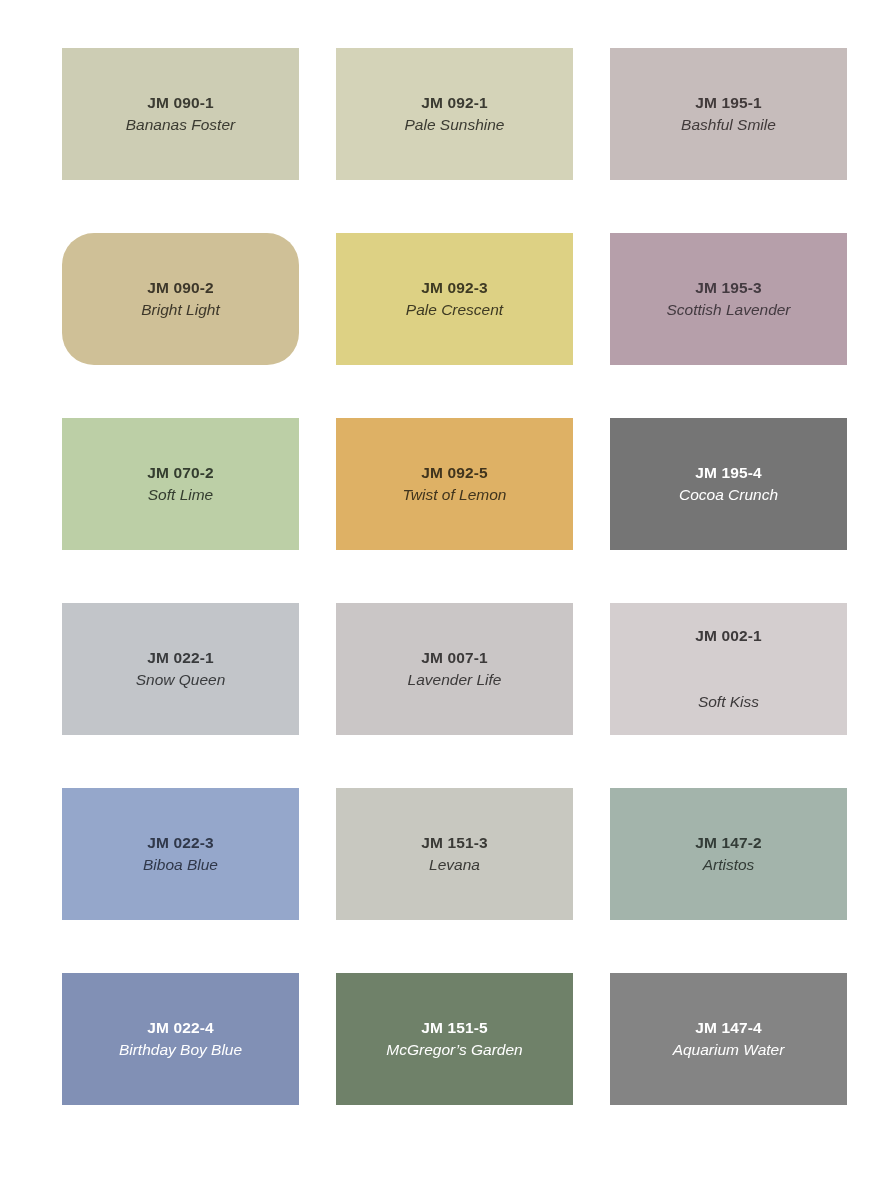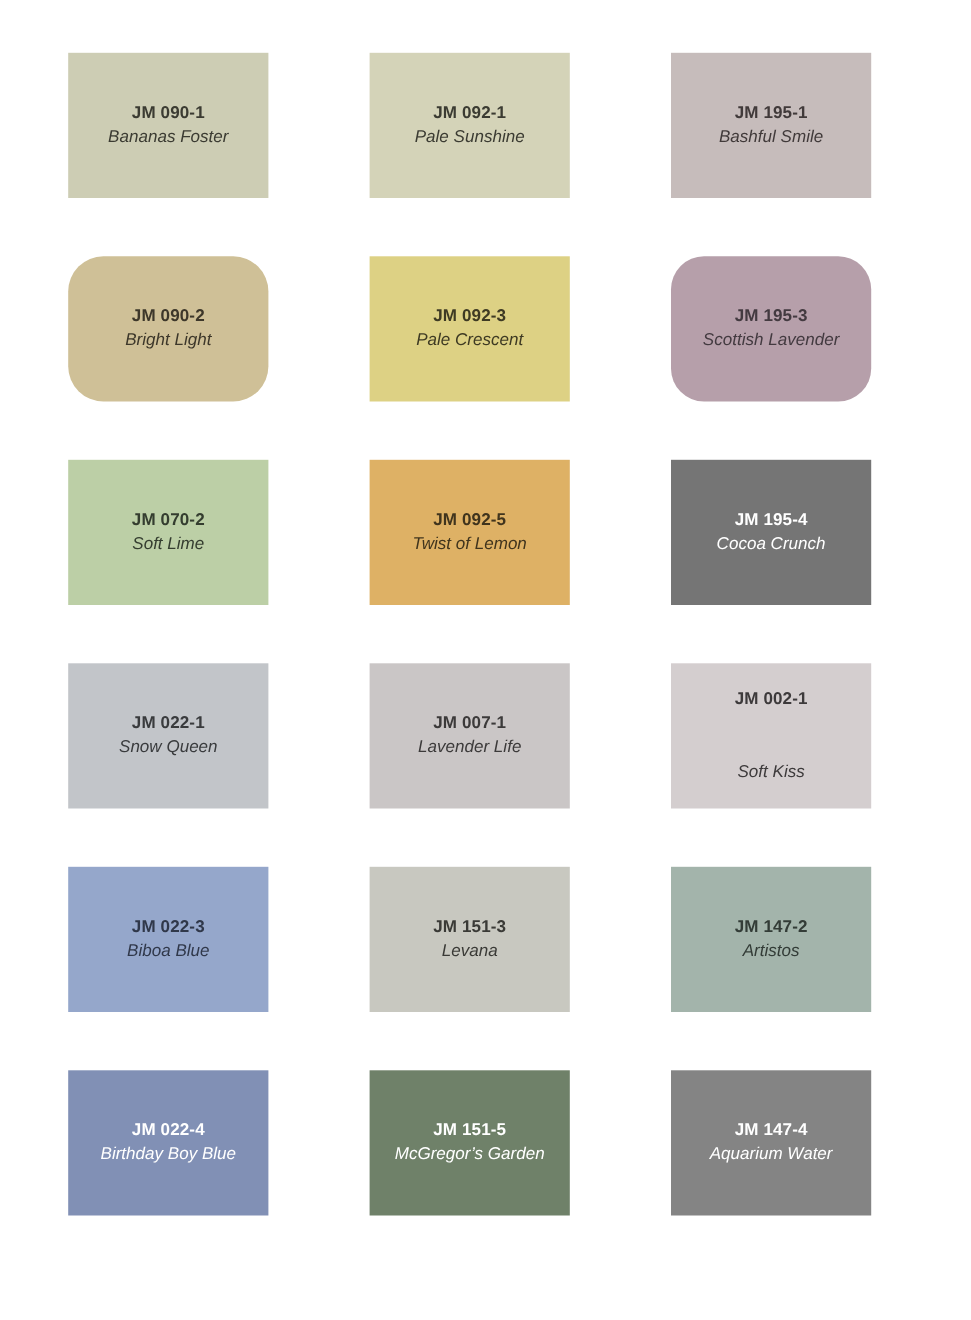--- a/index.html
+++ b/index.html
@@ -26,21 +26,21 @@
   #swatch-grid {
     display: grid;
     grid-template-columns: 211px 211px 211px;
     grid-template-rows: repeat(6, 132px);
     column-gap: 63px;
     row-gap: 53px;
   }
 
   .swatch {
     position: relative;
-    width: 182px;
+    width: 237px;
     height: 132px;
     display: flex;
     flex-direction: column;
     align-items: center;
     justify-content: center;
     box-sizing: border-box;
     overflow: hidden;
   }
 
   .swatch-code {
@@ -79,21 +79,21 @@
         <div class="swatch-name">Bashful Smile</div>
       </div>
       <div class="swatch" style="background-color: rgb(207, 192, 151); color: rgb(61, 55, 42); border-radius: 32px;">
         <div class="swatch-code">JM 090-2</div>
         <div class="swatch-name">Bright Light</div>
       </div>
       <div class="swatch" style="background-color: rgb(221, 209, 132); color: rgb(62, 58, 35);">
         <div class="swatch-code">JM 092-3</div>
         <div class="swatch-name">Pale Crescent</div>
       </div>
-      <div class="swatch" style="background-color: rgb(182, 159, 170); color: rgb(67, 58, 64); border-radius: 30px;">
+      <div class="swatch" style="background-color: rgb(182, 159, 170); color: rgb(67, 58, 64);">
         <div class="swatch-code">JM 195-3</div>
         <div class="swatch-name">Scottish Lavender</div>
       </div>
       <div class="swatch" style="background-color: rgb(188, 207, 166); color: rgb(52, 61, 47);">
         <div class="swatch-code">JM 070-2</div>
         <div class="swatch-name">Soft Lime</div>
       </div>
       <div class="swatch" style="background-color: rgb(222, 177, 101); color: rgb(64, 52, 29);">
         <div class="swatch-code">JM 092-5</div>
         <div class="swatch-name">Twist of Lemon</div>

